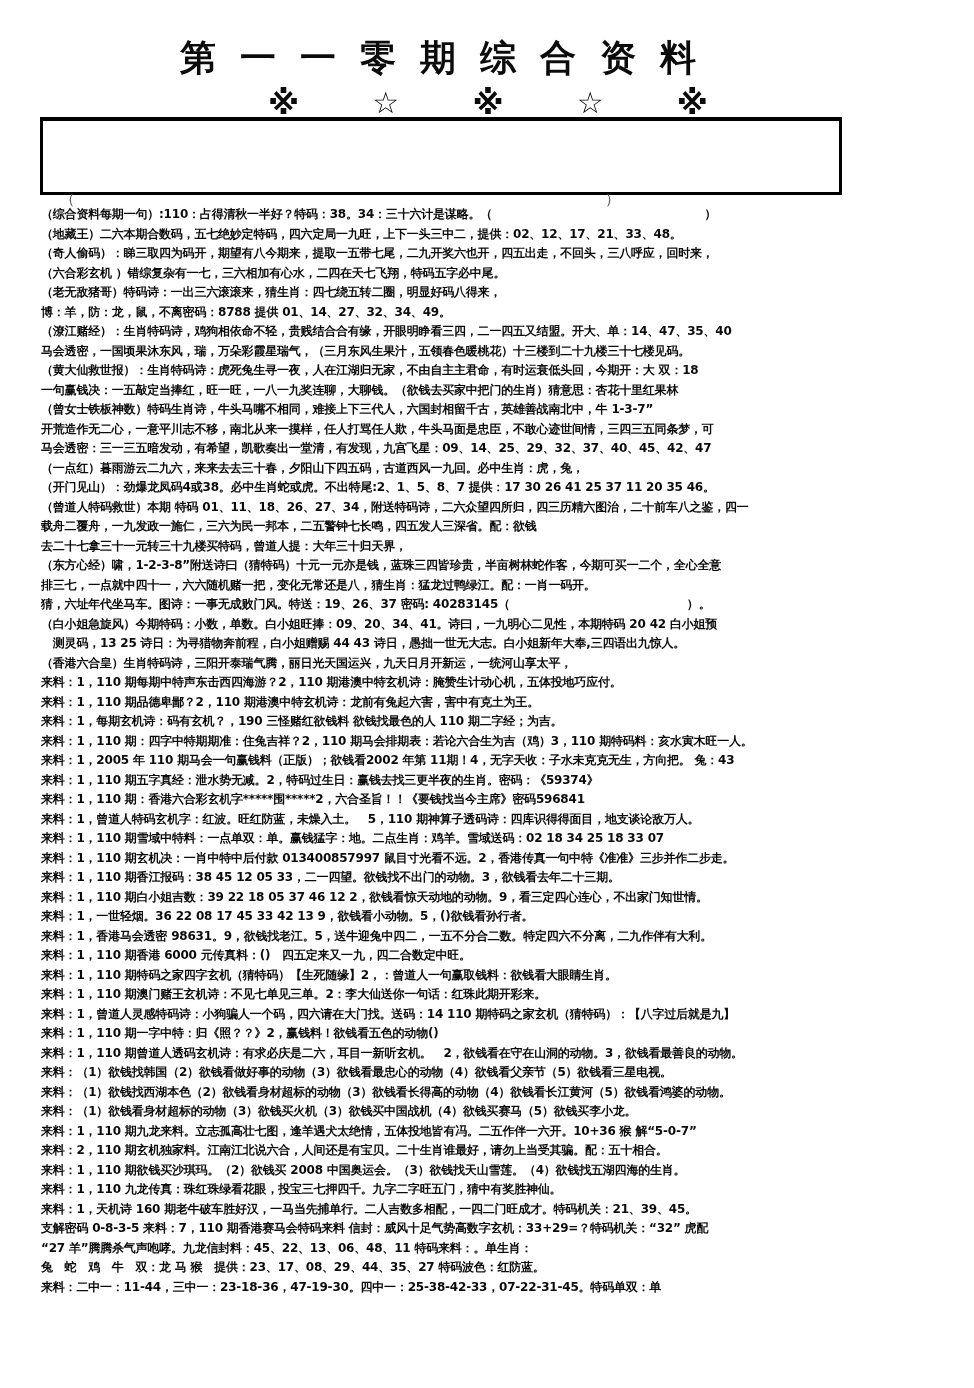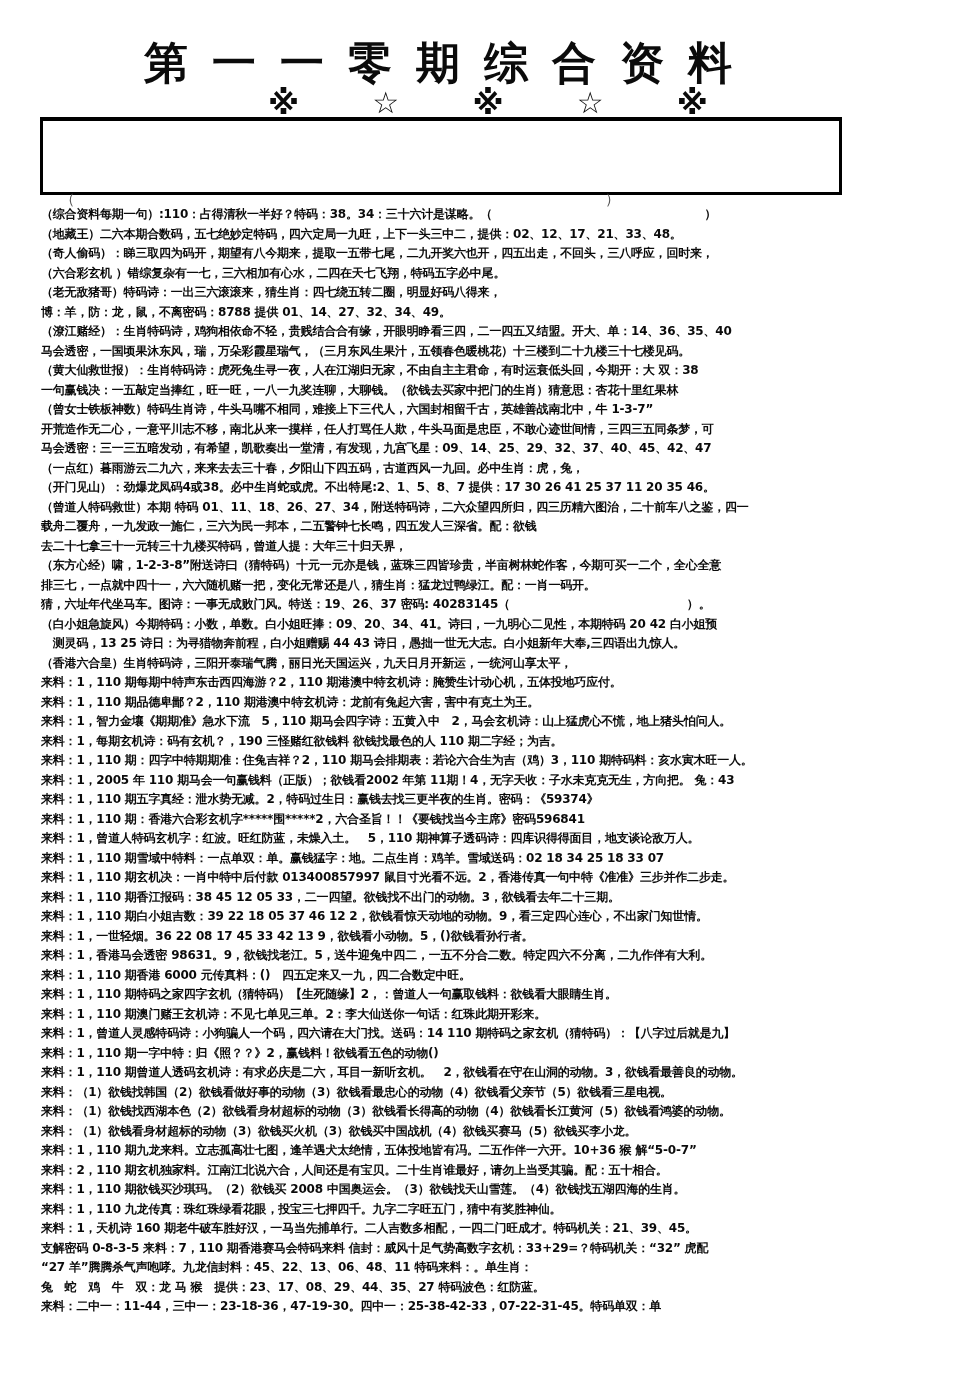--- a/index.html
+++ b/index.html
@@ -3,21 +3,21 @@
 <meta charset="utf-8">
 <style>
   html,body{margin:0;padding:0;background:#ffffff;}
   body{
     width:974px;height:1388px;position:relative;overflow:hidden;
     font-family:"DejaVu Sans",sans-serif;color:#0b0b0b;
   }
   .page-title{
     position:absolute;top:34px;left:0;width:900px;text-align:center;
     font-family:"DejaVu Serif","Liberation Serif",serif;
-    font-size:44px;font-weight:700;letter-spacing:24px;white-space:nowrap;
+    font-size:36px;font-weight:700;letter-spacing:24px;white-space:nowrap;
   }
   .symbols-row{
     position:absolute;top:86px;left:268px;width:440px;
     display:flex;justify-content:space-between;align-items:center;
   }
   .symbols-row .sym{font-size:32px;font-weight:700;line-height:34px;}
   .symbols-row .sym.star{font-size:30px;font-weight:400;}
   .blank-box{
     position:absolute;top:117px;left:40px;width:796px;height:71px;
     border:3px solid #000;border-top-width:4px;background:#fff;
@@ -53,41 +53,40 @@
   <span>）</span>
 </div>
 
 <div class="text-body" id="lines">
     <div class="line">（综合资料每期一句）:110：占得清秋一半好？特码：38。34：三十六计是谋略。（　　　　　　　　　　　　　　　　　　）</div>
     <div class="line">（地藏王）二六本期合数码，五七绝妙定特码，四六定局一九旺，上下一头三中二，提供：02、12、17、21、33、48。</div>
     <div class="line">（奇人偷码）：睇三取四为码开，期望有八今期来，提取一五带七尾，二九开奖六也开，四五出走，不回头，三八呼应，回时来，</div>
     <div class="line">（六合彩玄机 ）错综复杂有一七，三六相加有心水，二四在天七飞翔，特码五字必中尾。</div>
     <div class="line">（老无敌猪哥）特码诗：一出三六滚滚来，猜生肖：四七绕五转二圈，明显好码八得来，</div>
     <div class="line">博：羊，防：龙，鼠，不离密码：8788 提供 01、14、27、32、34、49。</div>
-    <div class="line">（潦江赌经）：生肖特码诗，鸡狗相依命不轻，贵贱结合合有缘，开眼明睁看三四，二一四五又结盟。开大、单：14、36、35、40</div>
+    <div class="line">（潦江赌经）：生肖特码诗，鸡狗相依命不轻，贵贱结合合有缘，开眼明睁看三四，二一四五又结盟。开大、单：14、47、35、40</div>
     <div class="line">马会透密，一国顷果沐东风，瑞，万朵彩霞星瑞气，（三月东风生果汁，五领春色暖桃花）十三楼到二十九楼三十七楼见码。</div>
-    <div class="line">（黄大仙救世报）：生肖特码诗：虎死兔生寻一夜，人在江湖归无家，不由自主主君命，有时运衰低头回，今期开：大 双：38</div>
+    <div class="line">（黄大仙救世报）：生肖特码诗：虎死兔生寻一夜，人在江湖归无家，不由自主主君命，有时运衰低头回，今期开：大 双：18</div>
     <div class="line">一句赢钱决：一五敲定当捧红，旺一旺，一八一九奖连聊，大聊钱。（欲钱去买家中把门的生肖）猜意思：杏花十里红果林</div>
     <div class="line">（曾女士铁板神数）特码生肖诗，牛头马嘴不相同，难接上下三代人，六国封相留千古，英雄善战南北中，牛 1-3-7”</div>
     <div class="line">开荒造作无二心，一意平川志不移，南北从来一摸样，任人打骂任人欺，牛头马面是忠臣，不敢心迹世间情，三四三五同条梦，可</div>
     <div class="line">马会透密：三一三五暗发动，有希望，凯歌奏出一堂清，有发现，九宫飞星：09、14、25、29、32、37、40、45、42、47</div>
     <div class="line">（一点红）暮雨游云二九六，来来去去三十春，夕阳山下四五码，古道西风一九回。必中生肖：虎，兔，</div>
     <div class="line">（开门见山）：劲爆龙凤码4或38。必中生肖蛇或虎。不出特尾:2、1、5、8、7 提供：17 30 26 41 25 37 11 20 35 46。</div>
     <div class="line">（曾道人特码救世）本期 特码 01、11、18、26、27、34，附送特码诗，二六众望四所归，四三历精六图治，二十前车八之鉴，四一</div>
     <div class="line">载舟二覆舟，一九发政一施仁，三六为民一邦本，二五警钟七长鸣，四五发人三深省。配：欲钱</div>
     <div class="line">去二十七拿三十一元转三十九楼买特码，曾道人提：大年三十归天界，</div>
     <div class="line">（东方心经）啸，1-2-3-8”附送诗曰（猜特码）十元一元亦是钱，蓝珠三四皆珍贵，半亩树林蛇作客，今期可买一二个，全心全意</div>
     <div class="line">排三七，一点就中四十一，六六随机赌一把，变化无常还是八，猜生肖：猛龙过鸭绿江。配：一肖一码开。</div>
     <div class="line">猜，六址年代坐马车。图诗：一事无成败门风。特送：19、26、37 密码: 40283145（　　　　　　　　　　　　　　　）。</div>
     <div class="line">（白小姐急旋风）今期特码：小数，单数。白小姐旺捧：09、20、34、41。诗曰，一九明心二见性，本期特码 20 42 白小姐预</div>
     <div class="line">　测灵码，13 25 诗日：为寻猎物奔前程，白小姐赠赐 44 43 诗日，愚拙一世无大志。白小姐新年大奉,三四语出九惊人。</div>
     <div class="line">（香港六合皇）生肖特码诗，三阳开泰瑞气腾，丽日光天国运兴，九天日月开新运，一统河山享太平，</div>
     <div class="line">来料：1，110 期每期中特声东击西四海游？2，110 期港澳中特玄机诗：腌赞生计动心机，五体投地巧应付。</div>
     <div class="line">来料：1，110 期品德卑鄙？2，110 期港澳中特玄机诗：龙前有兔起六害，害中有克土为王。</div>
-    <div class="line">来料：1，智力金壤《期期准》急水下流　5，110 期马会四字诗：五黄入中　2，马会玄机诗：山上猛虎心不慌，地上猪头怕问人。</div>
     <div class="line">来料：1，每期玄机诗：码有玄机？，190 三怪赌红欲钱料 欲钱找最色的人 110 期二字经；为吉。</div>
     <div class="line">来料：1，110 期：四字中特期期准：住兔吉祥？2，110 期马会排期表：若论六合生为吉（鸡）3，110 期特码料：亥水寅木旺一人。</div>
     <div class="line">来料：1，2005 年 110 期马会一句赢钱料（正版）；欲钱看2002 年第 11期！4，无字天收：子水未克克无生，方向把。 兔：43</div>
     <div class="line">来料：1，110 期五字真经：泄水势无减。2，特码过生日：赢钱去找三更半夜的生肖。密码：《59374》</div>
     <div class="line">来料：1，110 期：香港六合彩玄机字*****围*****2，六合圣旨！！《要钱找当今主席》密码596841</div>
     <div class="line">来料：1，曾道人特码玄机字：红波。旺红防蓝，未燥入土。　5，110 期神算子透码诗：四库识得得面目，地支谈论敌万人。</div>
     <div class="line">来料：1，110 期雪域中特料：一点单双：单。赢钱猛字：地。二点生肖：鸡羊。雪域送码：02 18 34 25 18 33 07</div>
     <div class="line">来料：1，110 期玄机决：一肖中特中后付款 013400857997 鼠目寸光看不远。2，香港传真一句中特《准准》三步并作二步走。</div>
     <div class="line">来料：1，110 期香江报码：38 45 12 05 33，二一四望。欲钱找不出门的动物。3，欲钱看去年二十三期。</div>
     <div class="line">来料：1，110 期白小姐吉数：39 22 18 05 37 46 12  2，欲钱看惊天动地的动物。9，看三定四心连心，不出家门知世情。</div>

